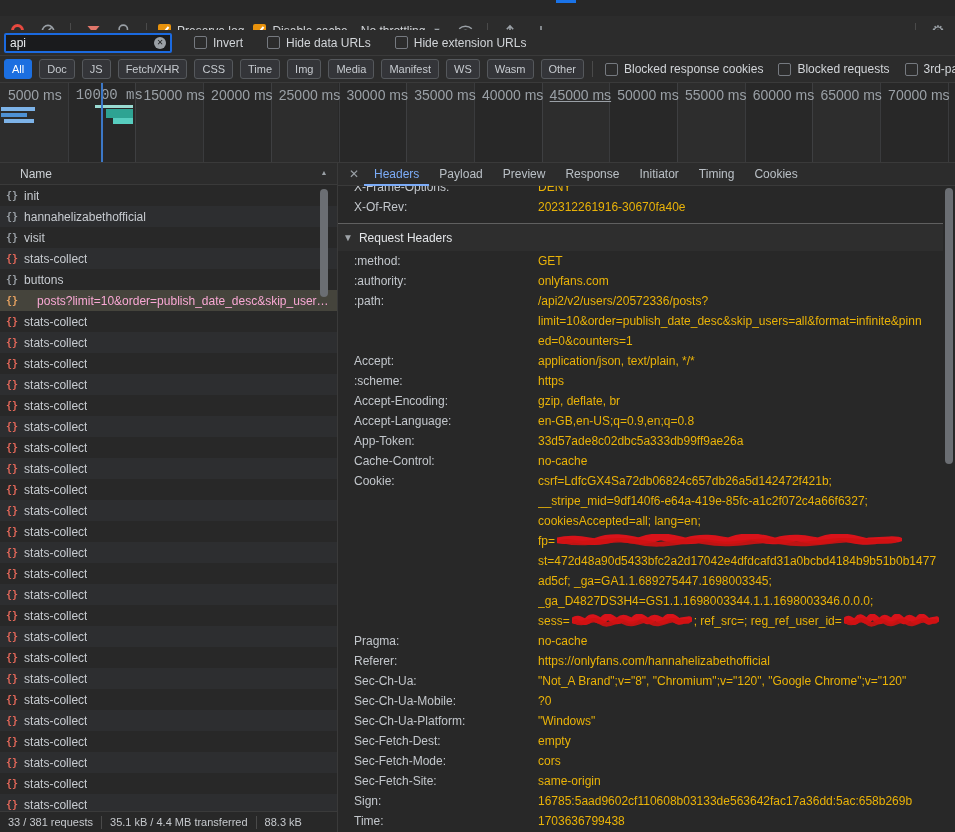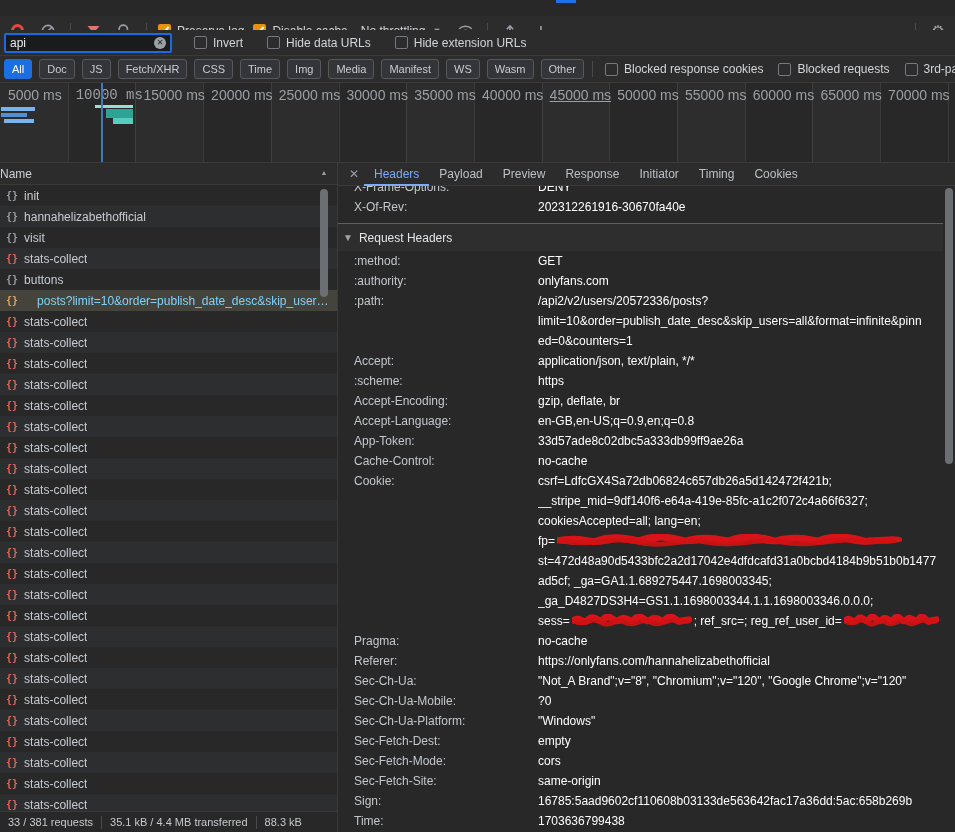--- a/index.html
+++ b/index.html
@@ -56,32 +56,32 @@
   #timeline { position:absolute; left:0; right:0; top:83px; height:80px; background:#282828;
     border-bottom:1px solid #3a3a3a; overflow:hidden; }
   .tl-band { position:absolute; top:0; bottom:0; background:rgba(255,255,255,0.025); }
   .tl-line { position:absolute; top:0; bottom:0; width:1px; background:#3a3b3d; }
   .tl-label { position:absolute; top:4px; font-size:14px; color:#9aa0a6; white-space:nowrap; }
   .wf-bar { position:absolute; }
   #tl-select-line { position:absolute; left:101px; top:0; bottom:0; width:2px; background:#3c78c8; }
 
   
   #left-pane { position:absolute; left:0; top:163px; width:337px; bottom:0; background:#282828; }
-  #name-header { height:22px; line-height:22px; padding-left:0; color:#cdd1d5;
+  #name-header { height:22px; line-height:22px; padding-left:20px; color:#cdd1d5;
     background:#2c2c2c; border-bottom:1px solid #3a3a3a; }
   #req-list { position:absolute; left:0; right:0; top:22px; bottom:21px; overflow:hidden; }
   .req-row { height:21px; display:flex; align-items:center; gap:6px; padding-left:6px; white-space:nowrap; }
   .req-row.alt { background:#2d2e30; }
   .req-row.sel { background:#45443c; }
   .req-icon { font-family:"DejaVu Sans Mono", monospace; font-size:10px; font-weight:bold; flex:none; }
   .req-icon.gray { color:#9aa0a6; }
   .req-icon.red { color:#e4685a; }
   .req-icon.orange { color:#e8a361; }
   .req-label { color:#c7cbd0; overflow:hidden; }
-  .req-row.sel .req-label { color:#7dd3fc;padding-left:13px; }
+  .req-row.sel .req-label { color:#f9a8d4;padding-left:13px; }
 
   #left-scrollbar { position:absolute; right:7px; top:0; width:12px; bottom:21px; }
   .sb-arrow { font-size:7px; color:#9aa0a6; text-align:center; padding-top:6px; }
   #left-scrollbar .sb-thumb { position:absolute; left:2px; top:26px; width:8px; height:108px;
     background:#6b6e73; border-radius:4px; }
 
   #status-bar { position:absolute; left:0; right:0; bottom:0; height:21px; background:#282828;
     border-top:1px solid #3a3a3a; display:flex; align-items:center; padding-left:8px;
     font-size:11px; color:#c6c9cd; white-space:nowrap; overflow:hidden; }
   .sb-sep { width:1px; height:13px; background:#4a4a4a; margin:0 8px; flex:none; }
@@ -92,21 +92,21 @@
   #tabs { height:23px; display:flex; align-items:center; background:#2c2c2c;
     border-bottom:1px solid #3a3a3a; padding-left:6px; }
   .close-x { width:20px; text-align:center; color:#9aa0a6; font-size:12px; flex:none; }
   .tab { padding:0 10px; height:23px; line-height:23px; color:#bac0c6; flex:none; }
   .tab.active { color:#7cacf8; box-shadow:inset 0 -2px 0 #7cacf8; }
 
   #detail-content { position:absolute; left:0; right:12px; top:23px; bottom:0; overflow:hidden; }
   #hdr-top { margin-top:-9px; }
   .hdr-row { display:flex; padding-left:16px; }
   .hdr-key { width:184px; flex:none; color:#c3c7cc; line-height:20px; white-space:nowrap; }
-  .hdr-val { flex:1; color:#ffffff; min-width:0; }
+  .hdr-val { flex:1; color:#eab308; min-width:0; }
   .hdr-line { height:20px; line-height:20px; white-space:nowrap; overflow:hidden; }
   .hdr-divider { border-top:1px solid #606060; margin-top:6px; }
   .section-head { height:27px; display:flex; align-items:center; gap:6px; padding-left:5px;
     color:#e3e5e8; background:rgba(255,255,255,0.03); }
   .tri { font-size:10px; color:#9ea3a8; }
   .redact { display:inline-block; height:13px; vertical-align:-2px; margin:0 2px; }
   .redact svg { width:100%; height:100%; display:block; }
 
   #right-scrollbar { position:absolute; right:0; top:23px; width:12px; bottom:0; }
   #right-scrollbar .sb-thumb { position:absolute; left:2px; top:2px; width:8px; height:276px;

